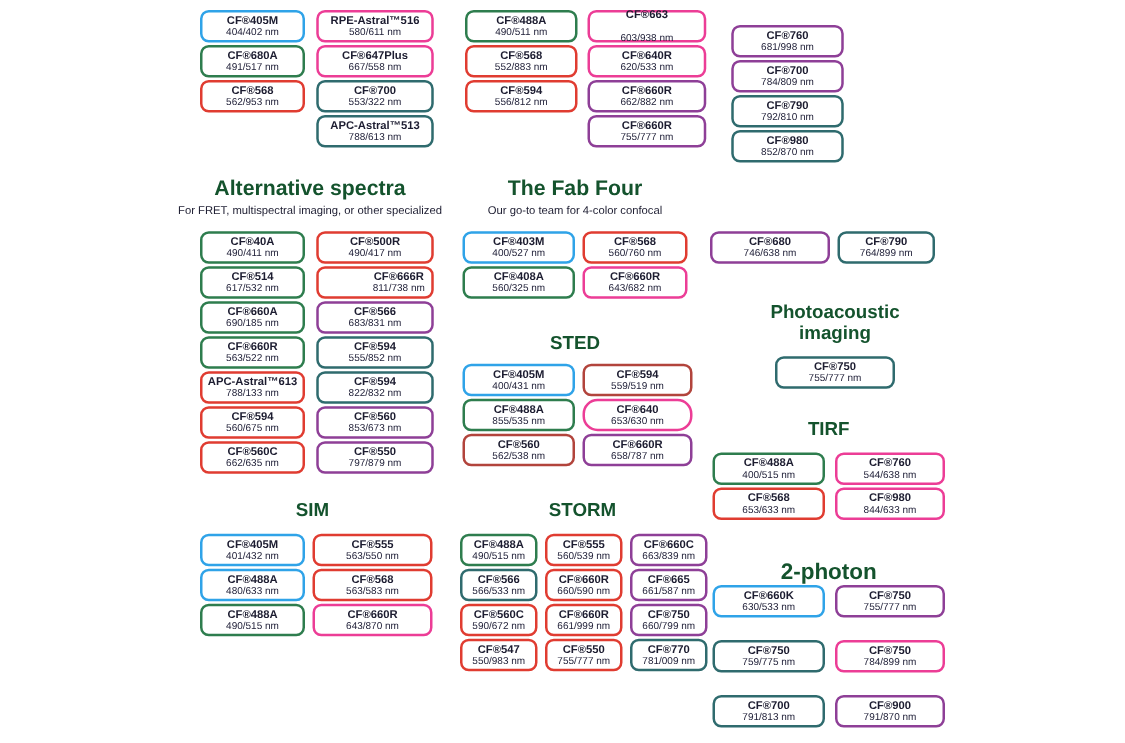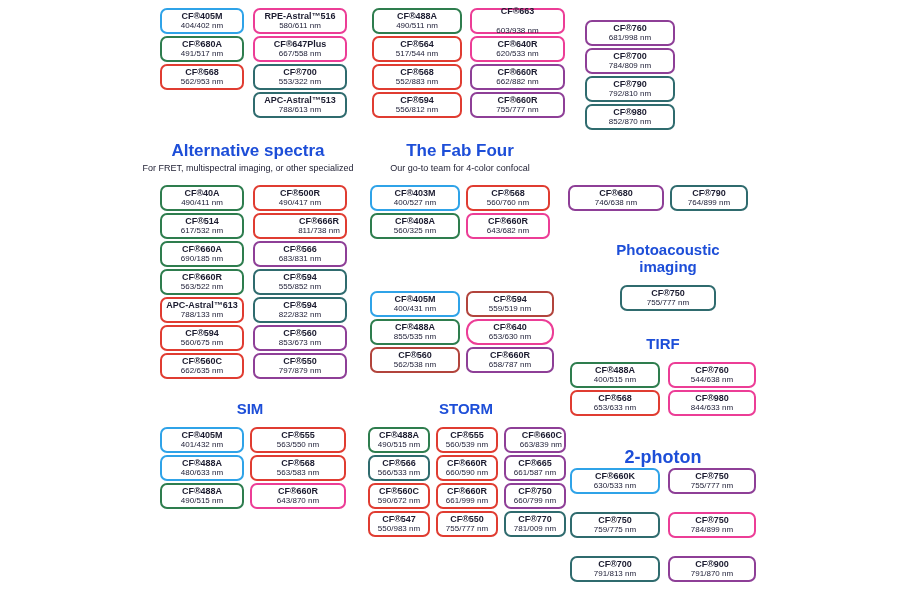--- a/index.html
+++ b/index.html
@@ -4,21 +4,21 @@
 <style>
   html,body{margin:0;padding:0;background:#fff;}
   body{font-family:"Liberation Sans","DejaVu Sans",sans-serif;}
   .canvas{position:relative;width:900px;height:594px;background:#ffffff;overflow:hidden;}
   .vstack{position:absolute;display:flex;flex-direction:column;gap:2px;}
   .grid{position:absolute;display:grid;}
   .dye-box{background:#fff;border:2px solid #888;border-radius:7px;height:26px;box-sizing:border-box;
            display:flex;flex-direction:column;align-items:center;justify-content:center;text-align:center;padding:1px 2px;}
   .dye-name{font-weight:bold;font-size:9px;line-height:1.15;color:#1c1c30;white-space:nowrap;}
   .dye-range{font-size:8px;line-height:1.1;color:#22223a;white-space:nowrap;}
-  .sec-title{position:absolute;font-weight:bold;color:#1d4ed8;text-align:center;line-height:1.15;}
+  .sec-title{position:absolute;font-weight:bold;color:#14532d;text-align:center;line-height:1.15;}
   .sec-sub{position:absolute;font-size:9px;color:#1c1c30;text-align:center;line-height:1.15;}
 </style>
 </head>
 <body>
 
 <div class="canvas">
 
   <div class="vstack" style="left:160px;top:8px;width:84px;">
       <div class="dye-box" style="border-color: rgb(47, 163, 232);">
     <div class="dye-name">CF®405M</div>
@@ -50,24 +50,20 @@
     <div class="dye-name">APC-Astral™513</div>
     <div class="dye-range">788/613 nm</div>
   </div>
     </div>
   <div class="vstack" style="left:372px;top:8px;width:90px;">
       <div class="dye-box" style="border-color: rgb(46, 125, 78);">
     <div class="dye-name">CF®488A</div>
     <div class="dye-range">490/511 nm</div>
   </div>
       <div class="dye-box" style="border-color: rgb(224, 60, 49);">
-    <div class="dye-name">CF®564</div>
-    <div class="dye-range">517/544 nm</div>
-  </div>
-      <div class="dye-box" style="border-color: rgb(224, 60, 49);">
     <div class="dye-name">CF®568</div>
     <div class="dye-range">552/883 nm</div>
   </div>
       <div class="dye-box" style="border-color: rgb(224, 60, 49);">
     <div class="dye-name">CF®594</div>
     <div class="dye-range">556/812 nm</div>
   </div>
     </div>
   <div class="vstack" style="left:470px;top:8px;width:95px;">
       <div class="dye-box" style="border-color: rgb(236, 61, 150); gap: 10px;">
@@ -181,20 +177,21 @@
       <div class="dye-box" style="border-color: rgb(46, 125, 78);">
     <div class="dye-name">CF®408A</div>
     <div class="dye-range">560/325 nm</div>
   </div>
       <div class="dye-box" style="border-color: rgb(236, 61, 150);">
     <div class="dye-name">CF®660R</div>
     <div class="dye-range">643/682 nm</div>
   </div>
     </div>
 
+  <h2 class="sec-title" style="left:368px;top:266px;width:184px;font-size:15px;margin:0;">STED</h2>
   <div class="grid" style="left:370px;top:291px;grid-template-columns:90px 88px;gap:2px 6px;">
       <div class="dye-box" style="border-color: rgb(47, 163, 232);">
     <div class="dye-name">CF®405M</div>
     <div class="dye-range">400/431 nm</div>
   </div>
       <div class="dye-box" style="border-color: rgb(178, 68, 60);">
     <div class="dye-name">CF®594</div>
     <div class="dye-range">559/519 nm</div>
   </div>
       <div class="dye-box" style="border-color: rgb(46, 125, 78);">
@@ -285,21 +282,21 @@
   <h2 class="sec-title" style="left:368px;top:400px;width:196px;font-size:15px;margin:0;">STORM</h2>
   <div class="grid" style="left:368px;top:427px;grid-template-columns:62px 62px 62px;gap:2px 6px;">
       <div class="dye-box" style="border-color: rgb(46, 125, 78);">
     <div class="dye-name">CF®488A</div>
     <div class="dye-range">490/515 nm</div>
   </div>
       <div class="dye-box" style="border-color: rgb(224, 60, 49);">
     <div class="dye-name">CF®555</div>
     <div class="dye-range">560/539 nm</div>
   </div>
-      <div class="dye-box" style="border-color: rgb(142, 63, 151); align-items: flex-end;">
+      <div class="dye-box" style="border-color: rgb(142, 63, 151);">
     <div class="dye-name">CF®660C</div>
     <div class="dye-range">663/839 nm</div>
   </div>
       <div class="dye-box" style="border-color: rgb(47, 107, 110);">
     <div class="dye-name">CF®566</div>
     <div class="dye-range">566/533 nm</div>
   </div>
       <div class="dye-box" style="border-color: rgb(224, 60, 49);">
     <div class="dye-name">CF®660R</div>
     <div class="dye-range">660/590 nm</div>

